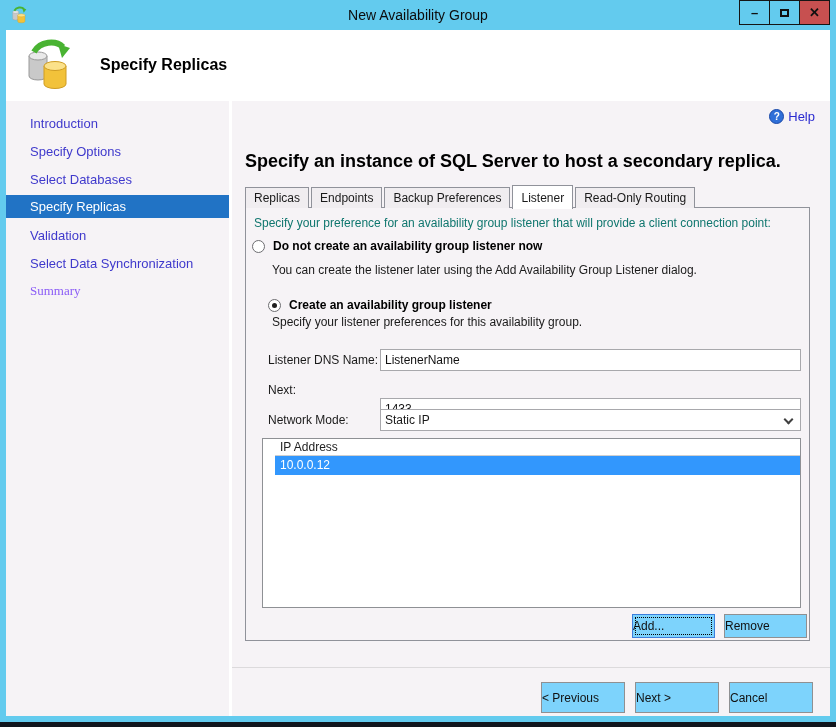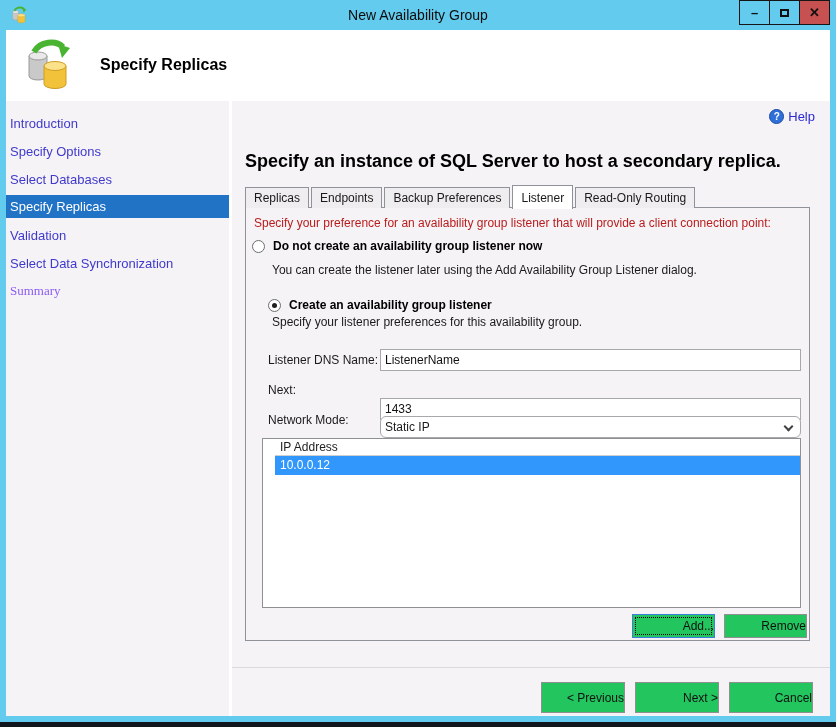--- a/index.html
+++ b/index.html
@@ -22,21 +22,21 @@
 
   
   .client { position:absolute; left:6px; top:30px; right:6px; bottom:6px; background:#f6f3f6; overflow:hidden; }
   .header-band { position:absolute; left:0; right:0; top:0; height:71px; background:#ffffff; }
   .header-icon { position:absolute; left:18px; top:8px; width:48px; height:54px; }
   .header-title { position:absolute; left:94px; top:26px; font-size:16px; font-weight:bold; color:#000; }
 
   
   .sidebar { position:absolute; left:0; top:71px; bottom:0; width:223px; padding-top:8px; }
   .vdivider { position:absolute; left:223px; top:71px; bottom:0; width:3px; background:#ffffff; }
-  .nav-item { height:28px; display:flex; align-items:center; padding-left:4px;
+  .nav-item { height:28px; display:flex; align-items:center; padding-left:24px;
               font-size:13px; color:#3f39cc; cursor:pointer; white-space:nowrap; }
   .nav-item.active { background:#2173c5; color:#ffffff; height:23px; margin:2px 0 3px; }
   .nav-item.disabled { color:#8b5cf6; cursor:default;font-family:Liberation Serif, serif; }
 
   
   .main { position:absolute; left:226px; top:71px; right:0; bottom:0; }
   .help { position:absolute; top:8px; right:15px; display:flex; align-items:center; gap:4px;
           font-size:13px; color:#2a2ad0; cursor:pointer; }
   .help-icon { width:15px; height:15px; border-radius:50%; background:#2f6fd8;
                border:1px solid #1b49a8; color:#fff; font-size:10px; font-weight:bold;
@@ -45,21 +45,21 @@
 
   
   .tabs { position:absolute; left:13px; top:83px; display:flex; align-items:flex-end; height:24px; z-index:2; }
   .tab { background:#f0edf0; border:1px solid #90929a; border-bottom:none; height:21px;
          padding:3px 8px 0 8px; font-size:12px; margin-right:2px; white-space:nowrap; cursor:pointer; }
   .tab.active { background:#ffffff; height:24px; padding-top:5px; margin-bottom:-1px; z-index:3; }
 
   
   .panel { position:absolute; left:13px; top:106px; width:565px; height:434px;
            border:1px solid #90929a; background:#f6f3f6; }
-  .intro { position:absolute; left:8px; top:8px; right:8px; font-size:12px; color:#b91c1c; }
+  .intro { position:absolute; left:8px; top:8px; right:8px; font-size:12px; color:#0f766e; }
   .radio-row { position:absolute; display:flex; align-items:center; gap:8px; }
   .radio { width:13px; height:13px; border:1px solid #6d6d71; border-radius:50%; background:#fff;
            position:relative; flex:0 0 13px; cursor:pointer; }
   .radio.checked::after { content:""; position:absolute; left:3px; top:3px; width:5px; height:5px;
            border-radius:50%; background:#1f1f1f; }
   .radio-label { font-size:12px; font-weight:bold; color:#000; cursor:pointer; }
   .radio-desc { position:absolute; left:26px; font-size:12px; color:#1a1a1a; }
 
   .field-label { position:absolute; left:22px; font-size:12px; color:#1a1a1a; }
   .textbox { position:absolute; left:134px; width:421px; height:22px; border:1px solid #a8a8ac;
@@ -69,22 +69,22 @@
   .chev { position:absolute; right:8px; top:6px; width:7px; height:7px;
           border-right:2px solid #404040; border-bottom:2px solid #404040; transform:rotate(45deg); }
 
   .iplist { position:absolute; left:16px; top:230px; width:539px; height:170px;
             background:#fff; border:1px solid #8e9094; overflow:hidden;padding-left:12px; }
   .iplist-header { height:17px; line-height:17px; padding-left:5px; font-size:12px; color:#222;
                    background:#fff; border-bottom:1px solid #cfcfcf; cursor:pointer; }
   .iplist-row { height:19px; line-height:19px; padding-left:5px; font-size:12px; cursor:pointer; }
   .iplist-row.selected { background:#3297fd; color:#ffffff; }
 
-  .btn { background:#22c55e; border:1px solid #8f9092; font-family:"Liberation Sans",sans-serif;
-         font-size:12px; color:#111; text-align:right; cursor:pointer; }
+  .btn { background:#7dd3fc; border:1px solid #8f9092; font-family:"Liberation Sans",sans-serif;
+         font-size:12px; color:#111; text-align:left; cursor:pointer; }
   .panel .btn { position:absolute; top:406px; width:83px; height:24px; }
   .btn-add { left:386px; border:1px solid #3d7edb; outline:1px dotted #000; outline-offset:-4px; }
   .btn-remove { left:478px; }
 
   
   .footer-divider { position:absolute; left:0; right:0; top:566px; height:1px; background:#dcdadc; }
   .footer-btn { position:absolute; top:581px; width:84px; height:31px; }
   .btn-previous { left:309px; }
   .btn-next { left:403px; }
   .btn-cancel { left:497px; }
@@ -178,21 +178,21 @@
           </div>
           <div class="radio-desc" style="top:107px;">Specify your listener preferences for this availability group.</div>
 
           <div class="field-label" style="top:145px;">Listener DNS Name:</div>
           <input class="textbox" style="top: 141px;" value="ListenerName">
 
           <div class="field-label" style="top:175px;">Next:</div>
           <input class="textbox" style="top: 171px; margin-top: 19px;" value="1433">
 
           <div class="field-label" style="top:205px;">Network Mode:</div>
-          <div class="combo" style="top:208px;border-radius:6px;">
+          <div class="combo" style="top:201px;">
             <span>Static IP</span>
             <span class="chev"></span>
           </div>
 
           <div class="iplist">
             <div class="iplist-header">IP Address</div>
             <div class="iplist-row selected">10.0.0.12</div>
           </div>
 
           <button class="btn btn-add">Add...</button>

